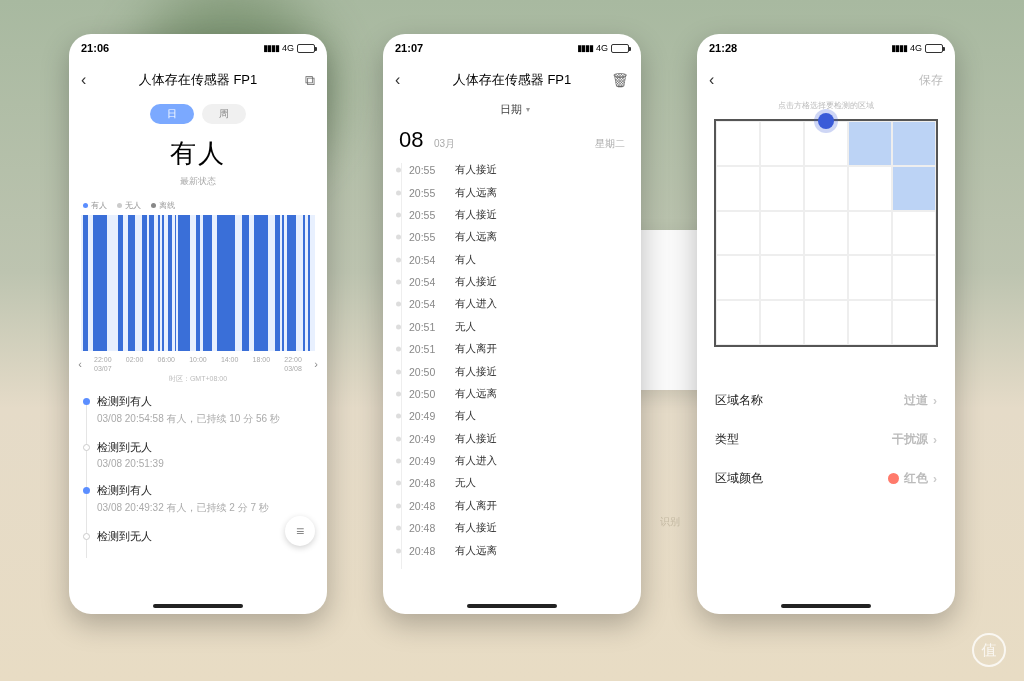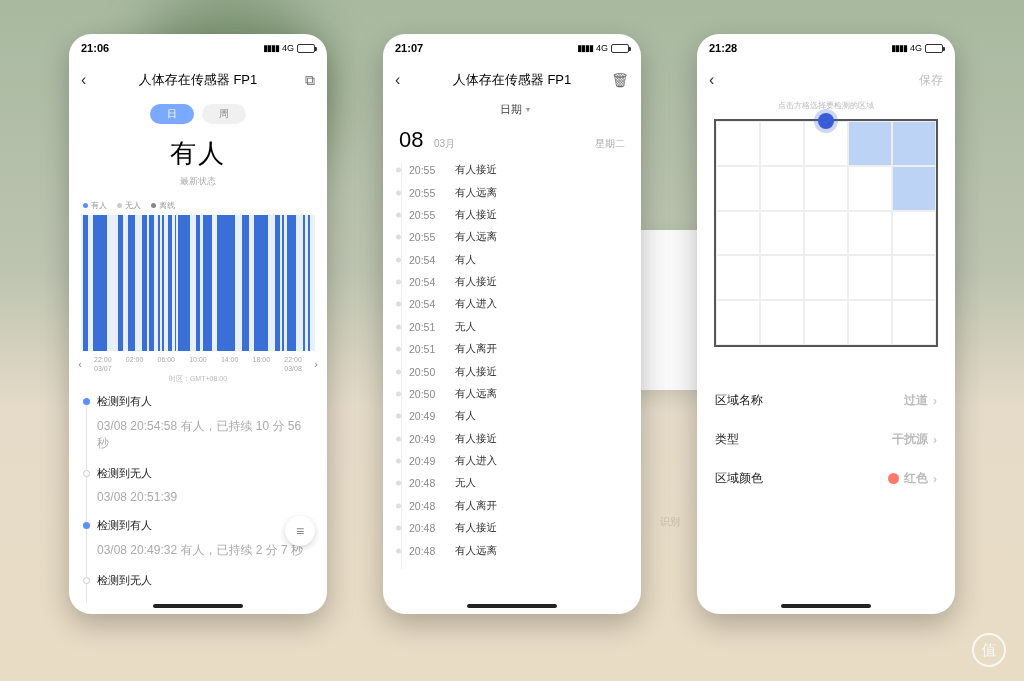--- a/index.html
+++ b/index.html
@@ -102,21 +102,21 @@
   .axis-times{flex:1;display:flex;justify-content:space-around;text-align:center;}
   .axis-times div{line-height:1.3;}
   .axis-nav{width:14px;text-align:center;font-size:11px;color:#888;}
   .tzlabel{text-align:center;font-size:7px;color:#bbb;margin-top:1px;margin-bottom:10px;}
   .events{padding:0 14px;position:relative;}
   .events::before{content:"";position:absolute;left:17px;top:6px;bottom:0;width:1px;background:#e5e5e5;}
   .evt{position:relative;padding:0 0 14px 14px;}
   .evt-dot{position:absolute;left:0;top:4px;width:7px;height:7px;border-radius:50%;background:#5b8eff;}
   .evt-dot.hollow{background:#fff;border:1.5px solid #ccc;}
   .evt-title{font-size:11px;color:#222;}
-  .evt-sub{font-size:12px;color:#aaa;margin-top:9px;}
+  .evt-sub{font-size:10px;color:#aaa;margin-top:3px;}
   .fab{position:absolute;right:12px;bottom:68px;width:30px;height:30px;border-radius:50%;background:#fff;box-shadow:0 2px 6px rgba(0,0,0,0.18);display:flex;align-items:center;justify-content:center;color:#888;font-size:14px;}
   .home-ind{position:absolute;bottom:6px;left:50%;transform:translateX(-50%);width:90px;height:4px;background:#222;border-radius:2px;}
   
   .date-filter{display:flex;justify-content:center;align-items:center;gap:4px;font-size:11px;color:#444;margin:4px 0 10px;padding-left:6px;}
   .date-filter .caret{font-size:8px;color:#999;}
   .day-header{display:flex;align-items:baseline;justify-content:space-between;padding:0 16px 6px;}
   .day-num{font-size:22px;font-weight:400;}
   .day-mon{font-size:10px;color:#aaa;margin-left:6px;}
   .weekday{font-size:10px;color:#aaa;}
   .loglist{padding:0 14px;position:relative;height:410px;overflow:hidden;}

